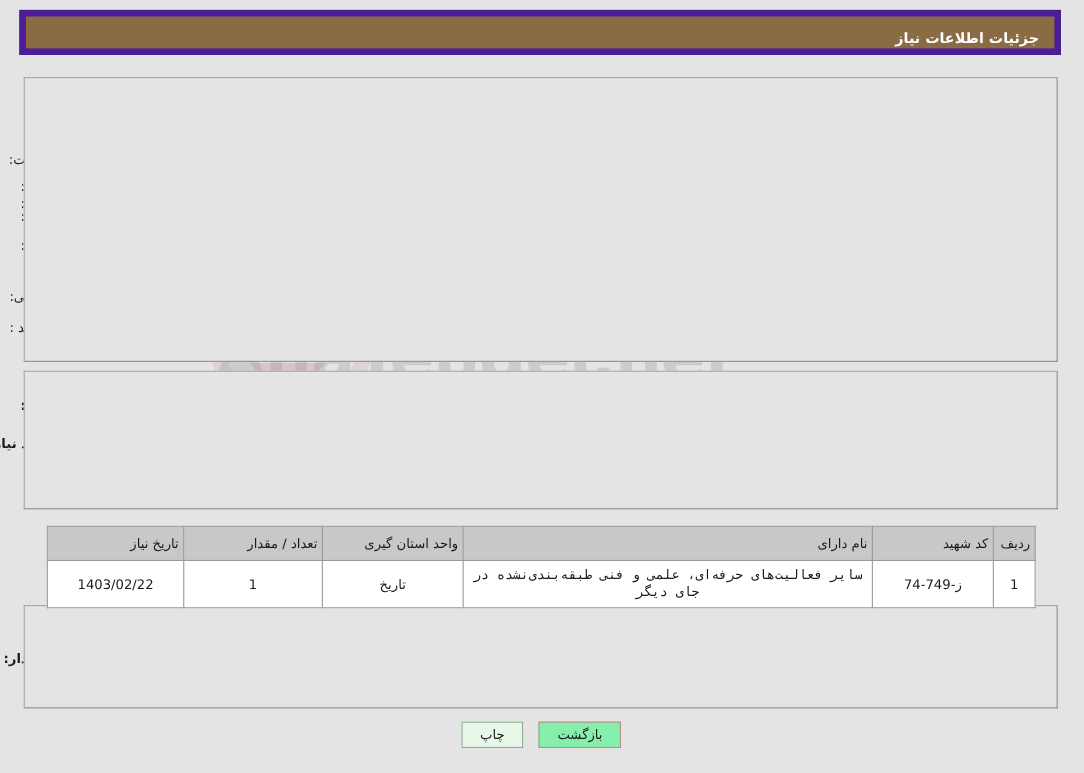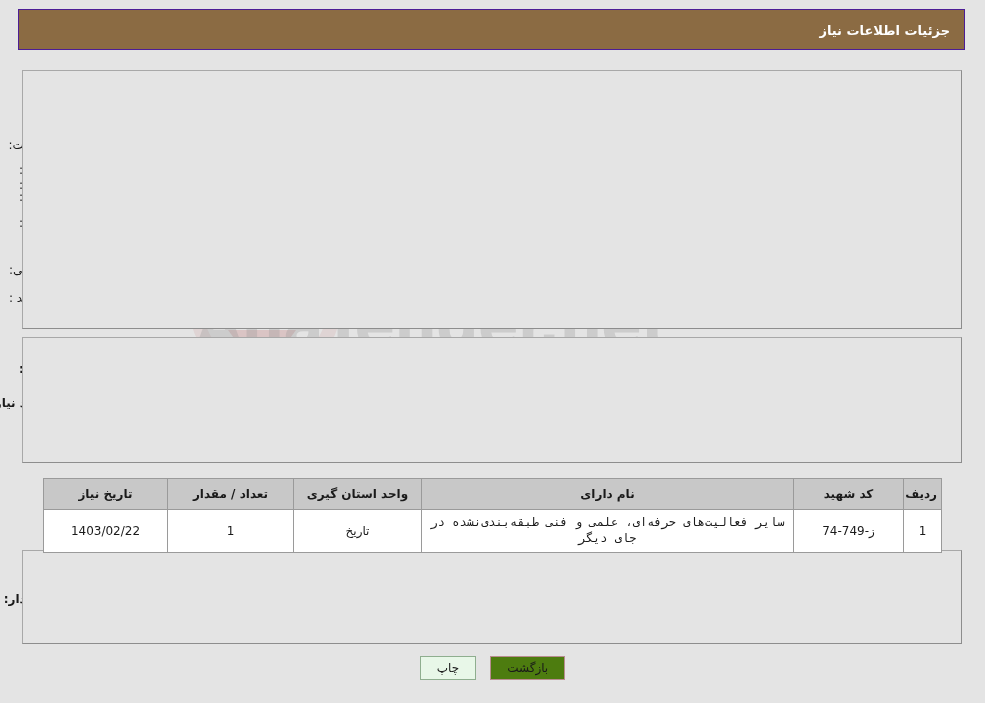--- a/index.html
+++ b/index.html
@@ -58,21 +58,21 @@
   }
 
   
   .page-header {
     position: absolute;
     left: 18px;
     top: 9px;
     width: 947px;
     height: 41px;
     background: #8b6b43;
-    border: 1px solid #4c1d95;
+    border: 6px solid #4c1d95;
     box-sizing: border-box;
     z-index: 2;
   }
   .page-header .title {
     position: absolute;
     right: 14px;
     top: 13px;
     color: #ffffff;
     font-size: 13px;
     font-weight: bold;
@@ -227,24 +227,24 @@
   table.grid {
     border-collapse: collapse;
     width: 100%;
     font-size: 12px;
     background: #ffffff;
     table-layout: fixed;
   }
   table.grid th {
     background: #c8c8c8;
     border: 1px solid #9a9a9a;
-    font-weight: bold;
+    font-weight: normal;
     color: #1a1a1a;
     padding: 5px 4px;
-    text-align: center;
+    text-align: right;
     height: 20px;
   }
   table.grid td {
     border: 1px solid #9a9a9a;
     padding: 5px 6px;
     text-align: center;
     color: #1a1a1a;
     vertical-align: middle;
     background: #ffffff;
   }
@@ -263,21 +263,21 @@
   }
   .btn {
     border: 1px solid #6d6d6d;
     font-size: 12px;
     padding: 4px 16px;
     cursor: pointer;
     font-family: inherit;
     color: #1a1a1a;
     line-height: 14px;
   }
-  .btn-back  { background: #4d7c0f; border-color: #b98c90; }
+  .btn-back  { background: #86efac; border-color: #b98c90; }
   .btn-print { background: #e8f7e8; border-color: #8fae8f; }
 </style>
 </head>
 <body>
 
 <div class="watermark">
   <svg class="wm-shield" viewBox="0 0 100 110">
     <path d="M50 2 L96 18 L96 58 C96 86 74 102 50 108 C26 102 4 86 4 58 L4 18 Z" fill="none" stroke="rgba(196,132,132,.55)" stroke-width="9"></path>
   </svg>
   <div class="wm-arrow"></div>

